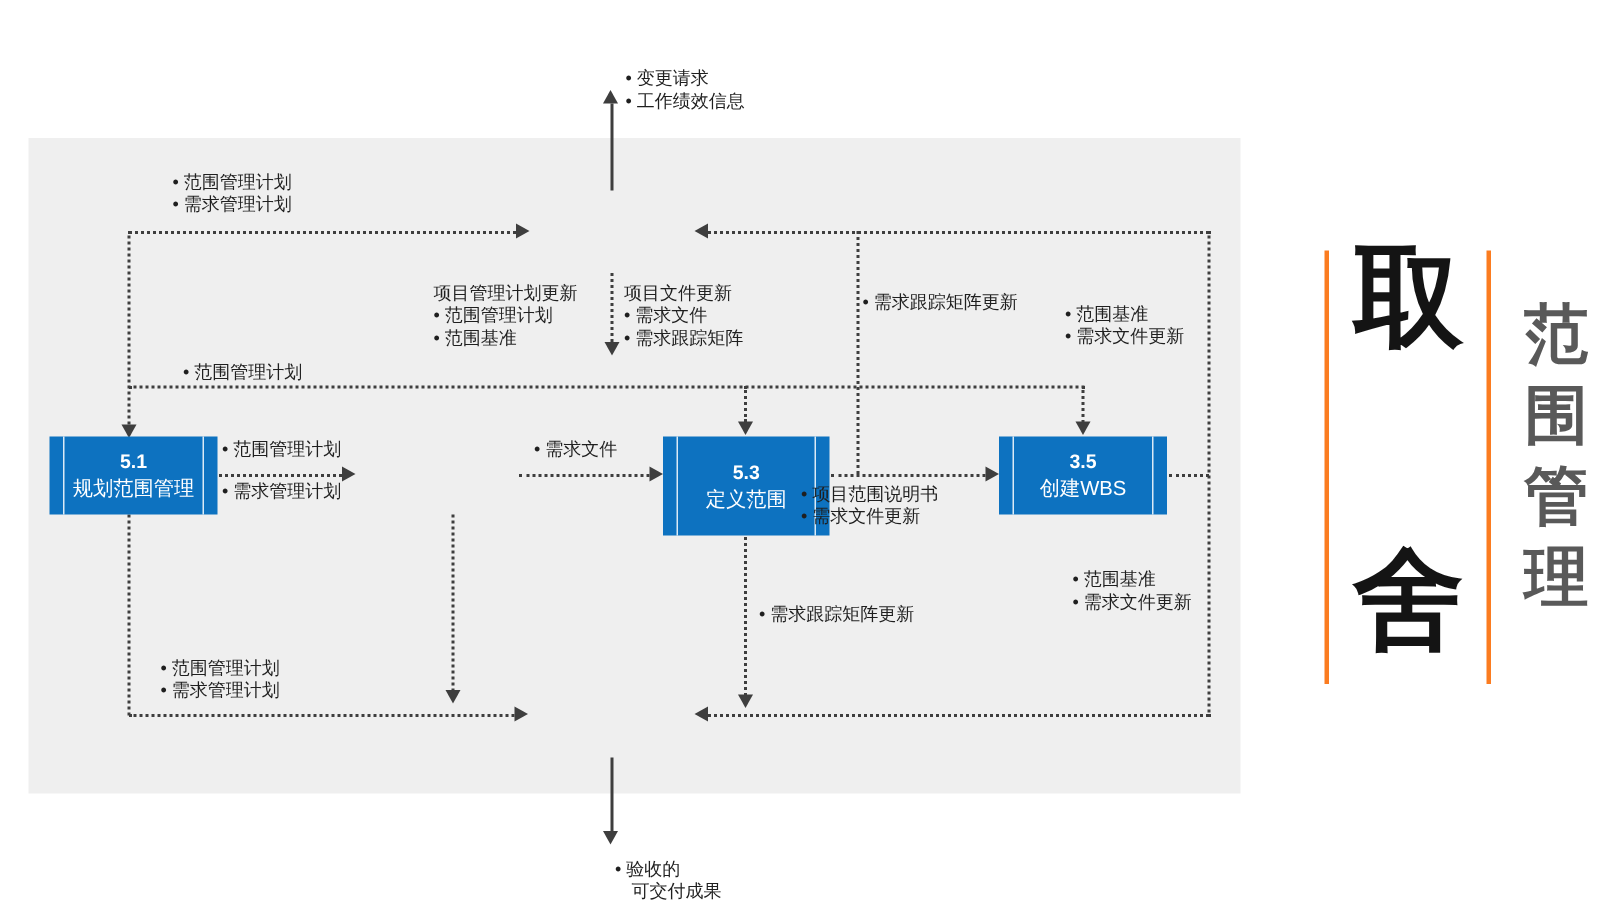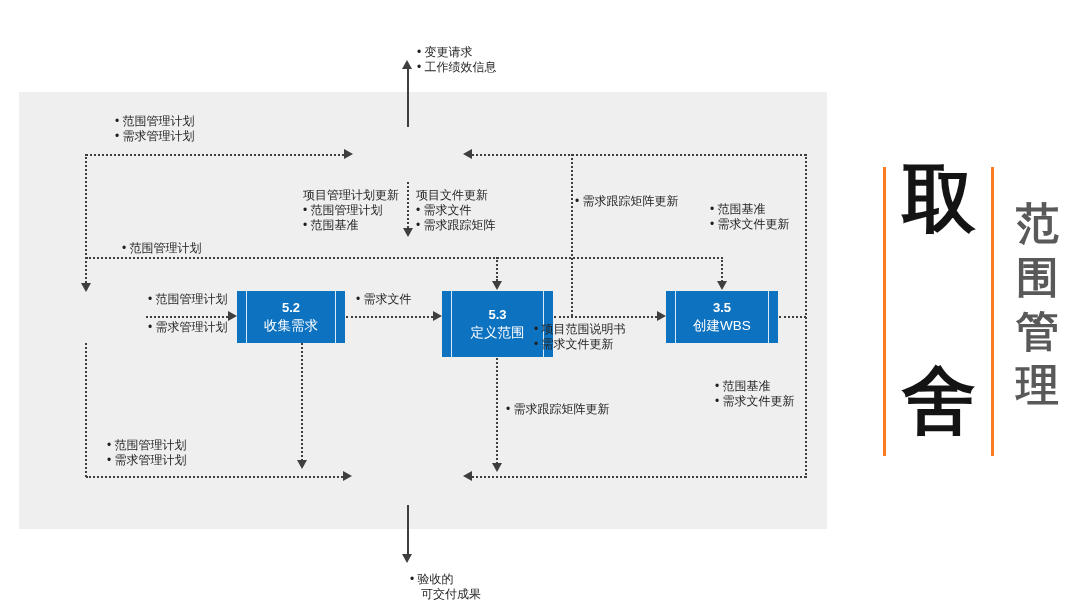--- a/index.html
+++ b/index.html
@@ -76,25 +76,25 @@
   <div class="ah r" style="left:228px;top:311px"></div>
   <div class="ah r" style="left:433px;top:311px"></div>
   <div class="ah r" style="left:657px;top:311px"></div>
   <div class="ah r" style="left:343px;top:471px"></div>
   <div class="ah l" style="left:463px;top:471px"></div>
   <div class="ah d" style="left:297px;top:460px"></div>
   <div class="ah d" style="left:492px;top:463px"></div>
   <div class="ah u" style="left:402px;top:60px"></div>
   <div class="ah d" style="left:402px;top:554px"></div>
 
-  <div class="node" style="left:237px;top:291px;width:108px;height:52px">
+  <div class="node" style="left:33px;top:291px;width:112px;height:52px">
     <i class="stripe l"></i>
     <i class="stripe r"></i>
-    <span class="num">5.2</span>
-    <span class="nm">收集需求</span>
+    <span class="num">5.1</span>
+    <span class="nm">规划范围管理</span>
   </div>
   <div class="node" style="left:442px;top:291px;width:111px;height:66px">
     <i class="stripe l"></i>
     <i class="stripe r"></i>
     <span class="num">5.3</span>
     <span class="nm">定义范围</span>
   </div>
   <div class="node" style="left:666px;top:291px;width:112px;height:52px">
     <i class="stripe l"></i>
     <i class="stripe r"></i>
@@ -103,21 +103,21 @@
   </div>
 
   <div class="lbl" style="left:417px;top:45px">
     <div>• 变更请求</div>
     <div>• 工作绩效信息</div>
   </div>
   <div class="lbl" style="left:115px;top:114px">
     <div>• 范围管理计划</div>
     <div>• 需求管理计划</div>
   </div>
-  <div class="lbl" style="left:303px;top:188px">
+  <div class="lbl" style="left:289px;top:188px">
     <div>项目管理计划更新</div>
     <div>• 范围管理计划</div>
     <div>• 范围基准</div>
   </div>
   <div class="lbl" style="left:416px;top:188px">
     <div>项目文件更新</div>
     <div>• 需求文件</div>
     <div>• 需求跟踪矩阵</div>
   </div>
   <div class="lbl" style="left:122px;top:241px">

